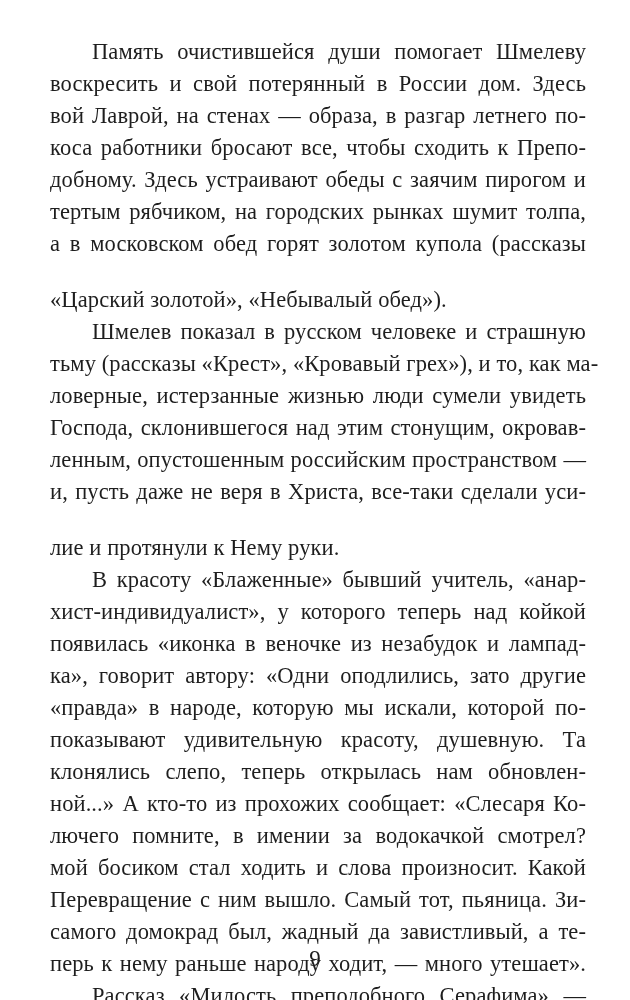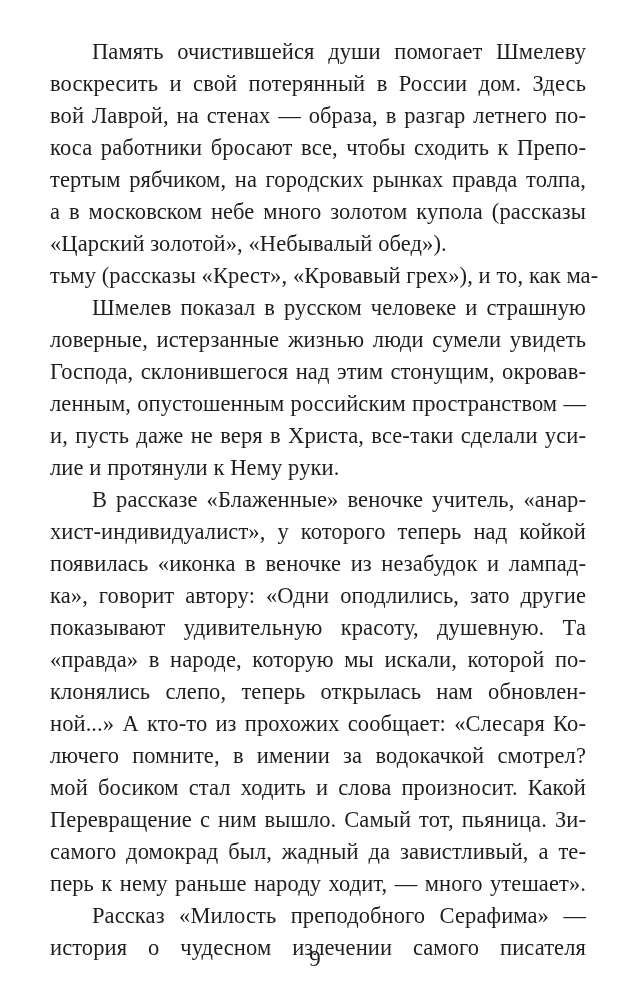--- a/index.html
+++ b/index.html
@@ -29,20 +29,21 @@
       height: 32px;
       text-align: justify;
       text-align-last: justify;
       letter-spacing: 0.1px;
     }
     .line.indent {
       padding-left: 42px;
     }
     .line.last {
       text-align-last: left;
+      margin-top: 24px;
     }
     .page-number {
       position: absolute;
       left: 0;
       width: 630px;
       top: 946px;
       text-align: center;
       font-family: "Liberation Serif", "DejaVu Serif", serif;
       font-size: 23px;
       color: #1e1e1e;
@@ -51,42 +52,43 @@
 </head>
 <body>
 
 <div class="page">
 
   <div>
     <span class="line indent">Память очистившейся души помогает Шмелеву</span>
     <span class="line">воскресить и свой потерянный в России дом. Здесь</span>
     <span class="line">вой Лаврой, на стенах — образа, в разгар летнего по-</span>
     <span class="line">коса работники бросают все, чтобы сходить к Препо-</span>
-    <span class="line">тертым рябчиком, на городских рынках правда толпа,</span>
-    <span class="line">а в московском небе много золотом купола (рассказы</span>
+    <span class="line">добному. Здесь устраивают обеды с заячим пирогом и</span>
+    <span class="line">тертым рябчиком, на городских рынках шумит толпа,</span>
+    <span class="line">а в московском обед горят золотом купола (рассказы</span>
     <span class="line last">«Царский золотой», «Небывалый обед»).</span>
   </div>
 
   <div>
+    <span class="line indent">Шмелев показал в русском человеке и страшную</span>
     <span class="line">тьму (рассказы «Крест», «Кровавый грех»), и то, как ма-</span>
-    <span class="line indent">Шмелев показал в русском человеке и страшную</span>
     <span class="line">ловерные, истерзанные жизнью люди сумели увидеть</span>
     <span class="line">Господа, склонившегося над этим стонущим, окровав-</span>
     <span class="line">ленным, опустошенным российским пространством —</span>
     <span class="line">и, пусть даже не веря в Христа, все-таки сделали уси-</span>
     <span class="line last">лие и протянули к Нему руки.</span>
   </div>
 
   <div>
-    <span class="line indent">В рассказе «Блаженные» веночке учитель, «анар-</span>
+    <span class="line indent">В красоту «Блаженные» бывший учитель, «анар-</span>
     <span class="line">хист-индивидуалист», у которого теперь над койкой</span>
     <span class="line">появилась «иконка в веночке из незабудок и лампад-</span>
     <span class="line">ка», говорит автору: «Одни оподлились, зато другие</span>
+    <span class="line">«правда» в народе, которую мы искали, которой по-</span>
     <span class="line">показывают удивительную красоту, душевную. Та</span>
-    <span class="line">«правда» в народе, которую мы искали, которой по-</span>
     <span class="line">клонялись слепо, теперь открылась нам обновлен-</span>
     <span class="line">ной...» А кто-то из прохожих сообщает: «Слесаря Ко-</span>
     <span class="line">лючего помните, в имении за водокачкой смотрел?</span>
     <span class="line">мой босиком стал ходить и слова произносит. Какой</span>
     <span class="line">Перевращение с ним вышло. Самый тот, пьяница. Зи-</span>
     <span class="line">самого домокрад был, жадный да завистливый, а те-</span>
     <span class="line">перь к нему раньше народу ходит, — много утешает».</span>
   </div>
 
   <div>

